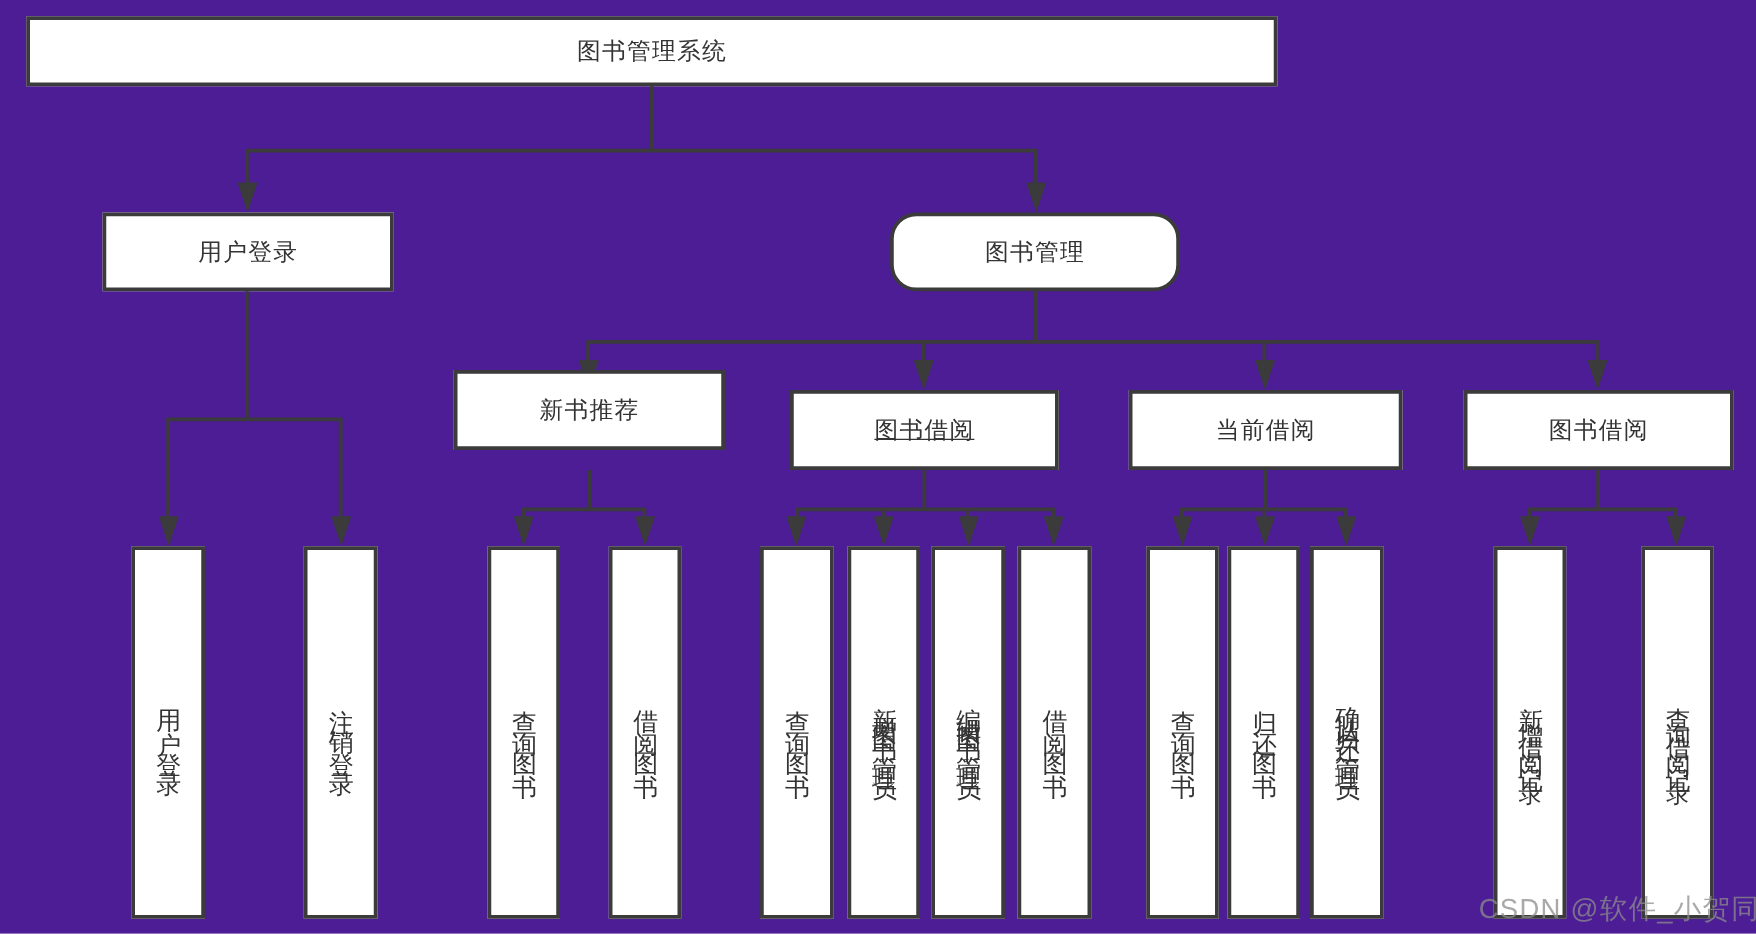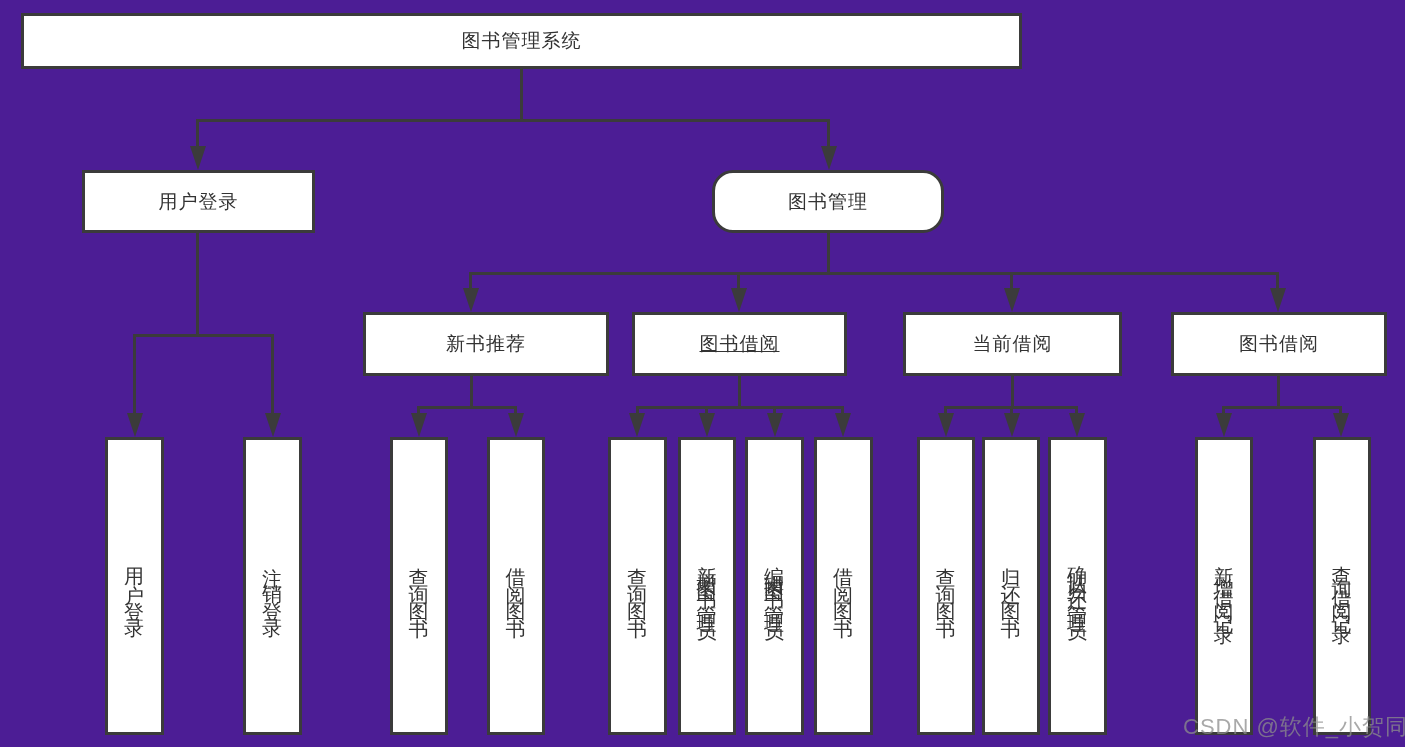--- a/index.html
+++ b/index.html
@@ -68,21 +68,21 @@
   <div class="line" style="left:469px;top:272px;width:810px;height:3px;"></div>
   <div class="line" style="left:469px;top:274px;width:3px;height:16px;"></div>
   <div class="arrow" style="left:463px;top:288px;"></div>
   <div class="line" style="left:737px;top:274px;width:3px;height:16px;"></div>
   <div class="arrow" style="left:731px;top:288px;"></div>
   <div class="line" style="left:1010px;top:274px;width:3px;height:16px;"></div>
   <div class="arrow" style="left:1004px;top:288px;"></div>
   <div class="line" style="left:1276px;top:274px;width:3px;height:16px;"></div>
   <div class="arrow" style="left:1270px;top:288px;"></div>
 
-  <div class="hbox" style="left:363px;top:312px;width:246px;height:64px;">
+  <div class="hbox" style="left:363px;top:296px;width:217px;height:64px;">
     <span>新书推荐</span>
   </div>
   <div class="hbox" style="left:632px;top:312px;width:215px;height:64px;text-decoration:underline;">
     <span>图书借阅</span>
   </div>
   <div class="hbox" style="left:903px;top:312px;width:219px;height:64px;">
     <span>当前借阅</span>
   </div>
   <div class="hbox" style="left:1171px;top:312px;width:216px;height:64px;">
     <span>图书借阅</span>

